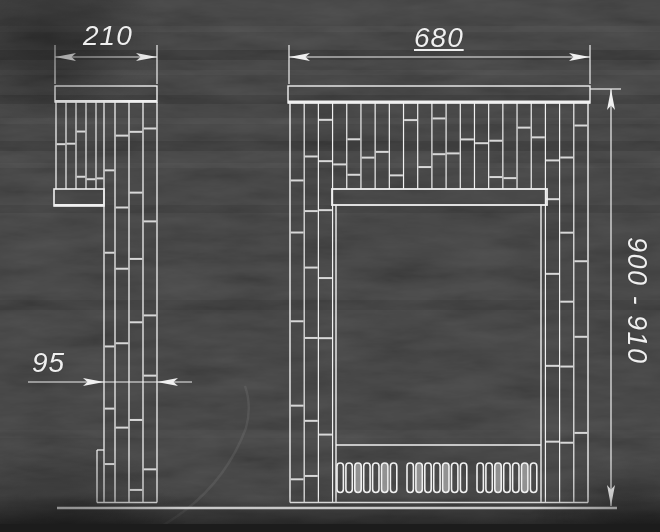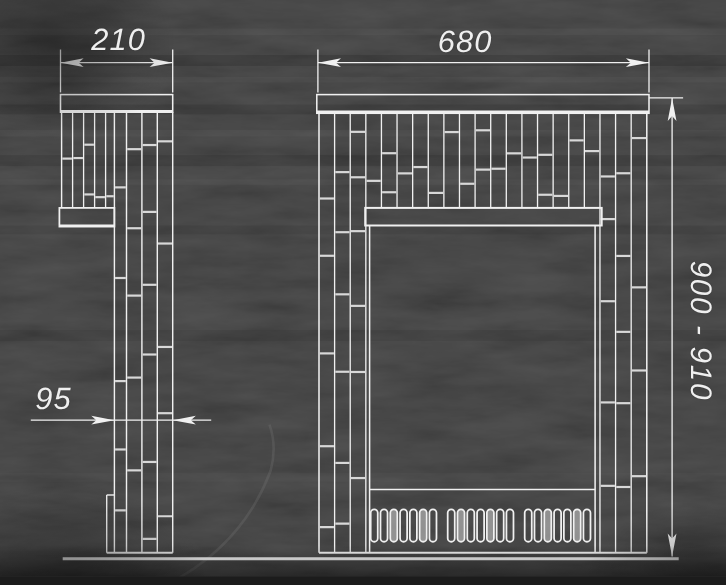--- a/index.html
+++ b/index.html
@@ -8,21 +8,21 @@
     background:#303030;
     font-family:"Liberation Sans",sans-serif;
   }
   .stage svg{position:absolute;left:0;top:0;}
   .dim-label{
     position:absolute;color:#efefef;font-style:italic;
     font-size:28px;line-height:1;letter-spacing:1px;white-space:pre;
     text-shadow:0 0 1px rgba(0,0,0,.4);
   }
   #lbl-210{left:83px;top:22px;}
-  #lbl-680{left:398px;top:24px;}
+  #lbl-680{left:414px;top:24px;text-decoration:underline;}
   #lbl-95{left:32px;top:349px;text-align:center;}
   #lbl-height{
     left:650px;top:237px;font-size:27px;letter-spacing:1.5px;
     transform:rotate(90deg);transform-origin:0 0;
   }
 </style>
 </head>
 <body>
 
 <div class="stage">

